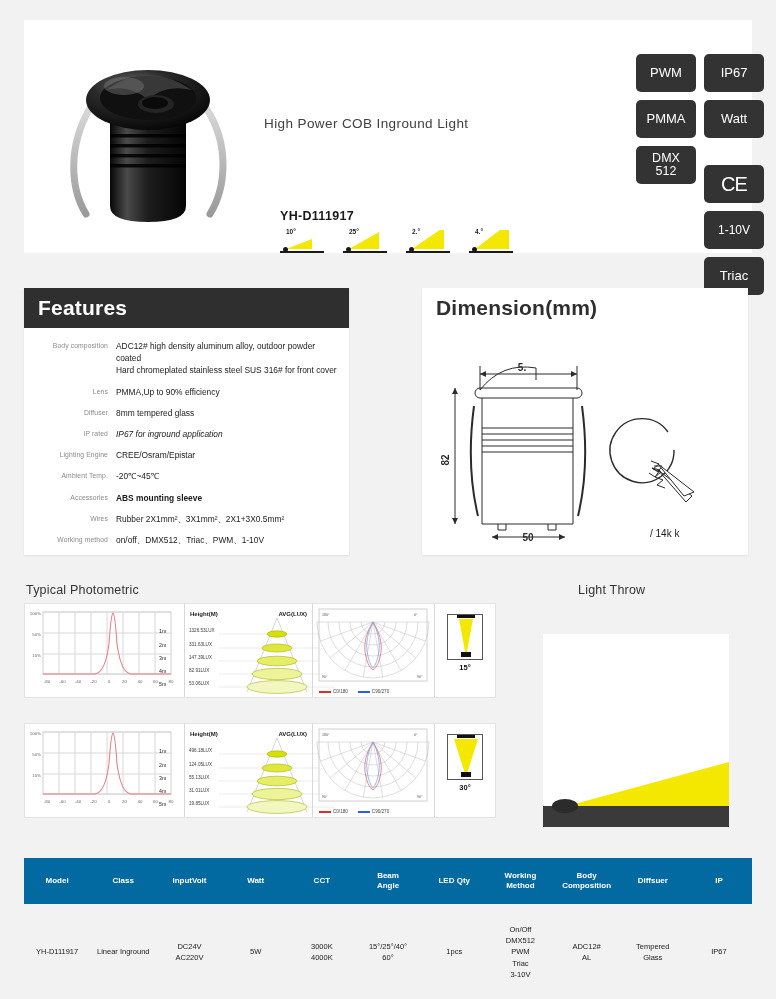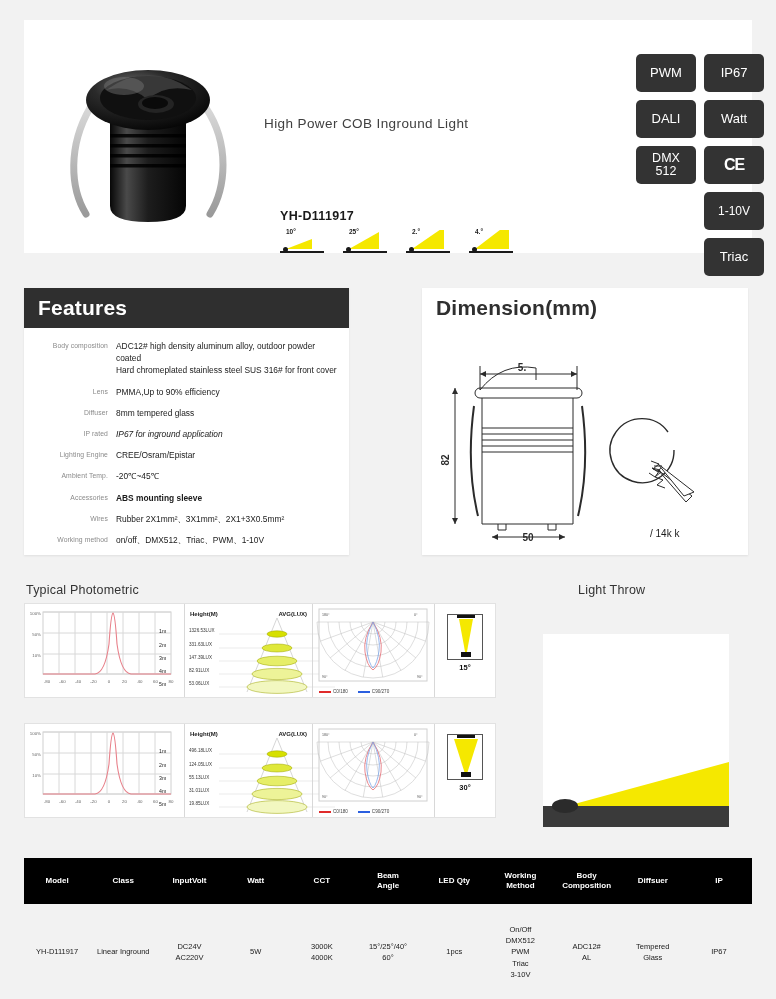--- a/index.html
+++ b/index.html
@@ -56,21 +56,21 @@
     width: 128px;
     display: grid; grid-template-columns: 60px 60px; gap: 8px;
     align-content: start;
   }
   .badge {
     background: #333333; color: #ffffff; border-radius: 5px;
     height: 38px; display: flex; align-items: center; justify-content: center;
     font-size: 13px; line-height: 1.05; text-align: center;
   }
   .badge.tall { white-space: pre-line; font-size: 12.5px; }
-  .badge.ce { font-size: 16px; font-weight: 700; letter-spacing: -1px; }
+  .badge.ce { font-size: 20px; font-weight: 400; letter-spacing: -1px; margin-top: 19px; }
   .badge.small { font-size: 12px; }
   .badge.empty { background: transparent; }
 
   
   .panel {
     position: absolute;
     background: #ffffff;
     box-shadow: 0 1px 2px rgba(0,0,0,.08);
   }
   .panel-head {
@@ -149,21 +149,21 @@
   #lightthrow-img {
     position: absolute; left: 543px; top: 634px; width: 186px; height: 193px;
     background: #fff; overflow: hidden;
   }
 
   
   #spec-table {
     position: absolute; left: 24px; top: 858px; width: 728px;
   }
   .spec-head {
-    background: #000000; color: #fff; display: flex; height: 46px;
+    background: #0369a1; color: #fff; display: flex; height: 46px;
   }
   .spec-head div {
     flex: 1; display: flex; align-items: center; justify-content: center;
     font-size: 8px; font-weight: 700; text-align: center; white-space: pre-line; line-height: 1.25;
   }
   .spec-body { background: #f2f2f2; display: flex; min-height: 96px; }
   .spec-body div {
     flex: 1; display: flex; align-items: center; justify-content: center;
     font-size: 7.5px; text-align: center; white-space: pre-line; line-height: 1.5; color: #1a1a1a;
   }
@@ -250,21 +250,21 @@
           </svg>
           <span class="base"></span>
           <span class="dot"></span>
           <span class="lbl">4.°</span>
         </div>
       </div>
 
     <div class="badges" id="badges">
         <div class="badge">PWM</div>
         <div class="badge">IP67</div>
-        <div class="badge">DALI</div>
+        <div class="badge">PMMA</div>
         <div class="badge">Watt</div>
         <div class="badge tall">DMX
 512</div>
         <div class="badge ce">
           <span>CE</span>
         </div>
         <div class="badge empty"></div>
         <div class="badge small">1-10V</div>
         <div class="badge empty"></div>
         <div class="badge">Triac</div>

